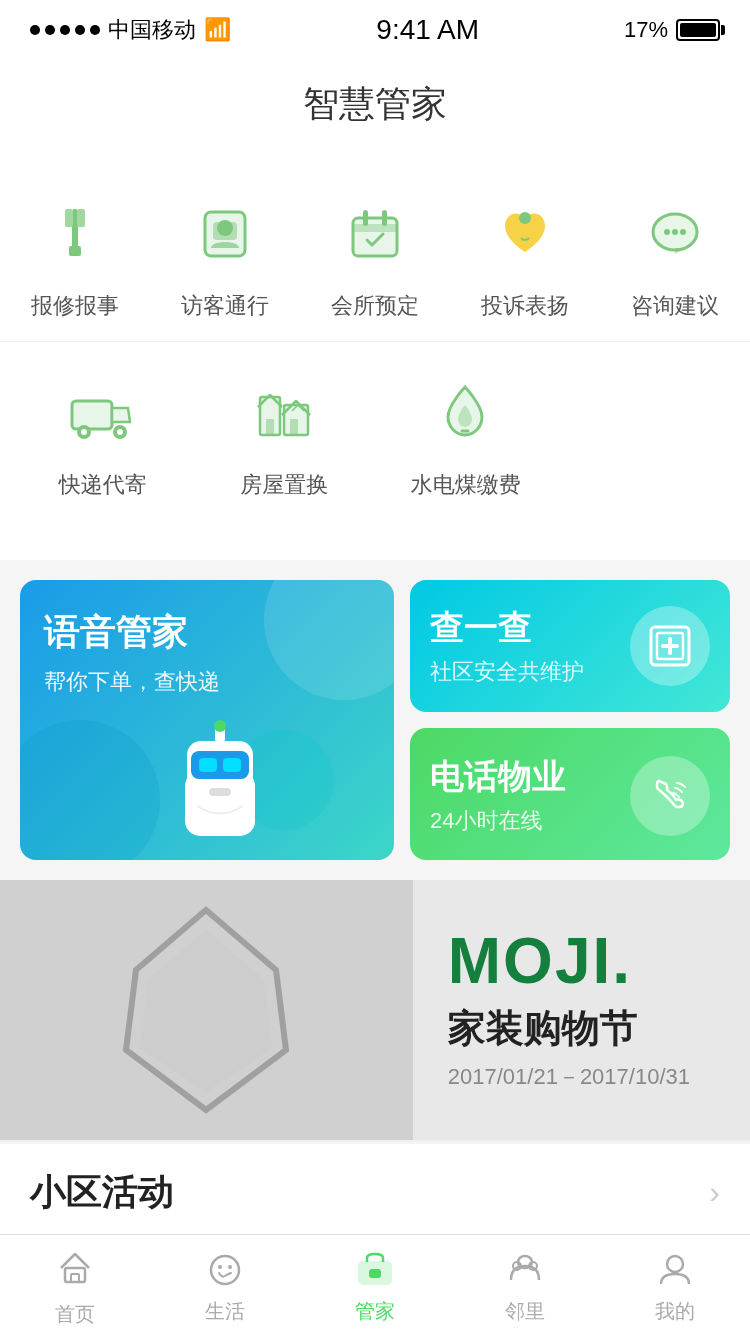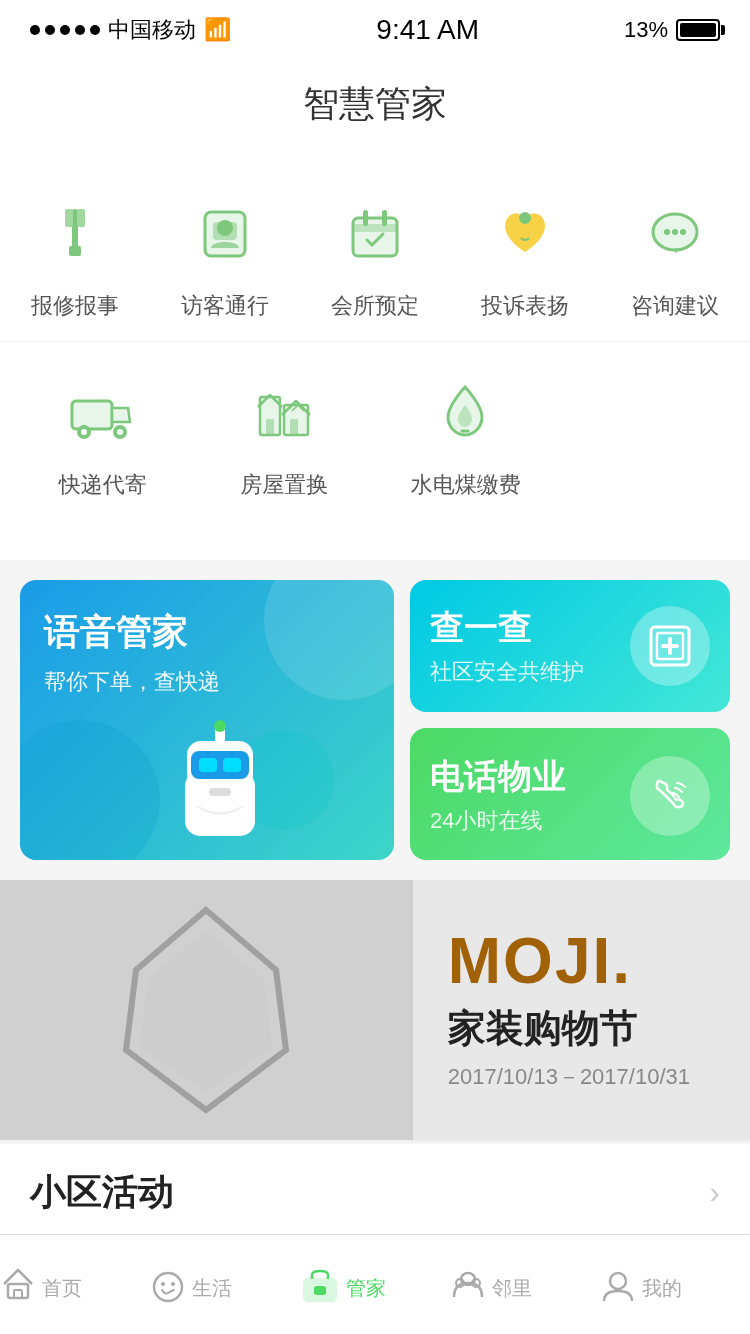--- a/index.html
+++ b/index.html
@@ -184,21 +184,21 @@
       justify-content: center;
     }
     .moji-content {
       position: relative;
       z-index: 2;
       text-align: left;
     }
     .moji-brand {
       font-size: 64px;
       font-weight: 900;
-      color: #a16207;
+      color: #15803d;
       letter-spacing: 2px;
       line-height: 1;
     }
     .moji-sub {
       font-size: 38px;
       font-weight: 600;
       color: #222;
       margin-top: 10px;
     }
     .moji-date {
@@ -233,21 +233,21 @@
       width: 750px;
       height: 100px;
       background: #fff;
       border-top: 1px solid #e0e0e0;
       display: flex;
       align-items: center;
     }
     .nav-item {
       flex: 1;
       display: flex;
-      flex-direction: row;
+      flex-direction: column;
       align-items: center;
       gap: 6px;
       padding-top: 8px;
     }
     .nav-label { font-size: 20px; color: #aaa; }
     .nav-label.active { color: #4cd964; }
 
     
     .blob {
       position: absolute;
@@ -265,21 +265,21 @@
       <div class="status-dot"></div>
       <div class="status-dot"></div>
       <div class="status-dot"></div>
       <div class="status-dot"></div>
     </div>
     <span>中国移动</span>
     <span>📶</span>
   </div>
   <div class="status-center">9:41 AM</div>
   <div class="status-right">
-    <span>13%</span>
+    <span>17%</span>
     <div class="battery-bar">
       <div class="battery-fill"></div>
     </div>
   </div>
 </div>
 
 <div class="page-title">智慧管家</div>
 
 <div class="grid-section">
   <div class="icon-grid">
@@ -451,21 +451,21 @@
   <div class="moji-bg">
 
     <svg width="200" height="220" viewBox="0 0 200 220" fill="none">
       <path d="M100 10 L170 70 L180 150 L100 210 L20 150 L30 70 Z" fill="none" stroke="#a0a0a0" stroke-width="6"></path>
       <path d="M100 30 L158 80 L166 148 L100 192 L34 148 L42 80 Z" fill="#c8c8c8" opacity="0.4"></path>
     </svg>
   </div>
   <div class="moji-content">
     <div class="moji-brand">MOJI.</div>
     <div class="moji-sub">家装购物节</div>
-    <div class="moji-date">2017/10/13－2017/10/31</div>
+    <div class="moji-date">2017/01/21－2017/10/31</div>
   </div>
 </div>
 
 <div style="height:2px;background:#f0f0f0;"></div>
 
 <div class="activity-section">
   <span class="activity-title">小区活动</span>
   <span class="activity-arrow">›</span>
 </div>
 

